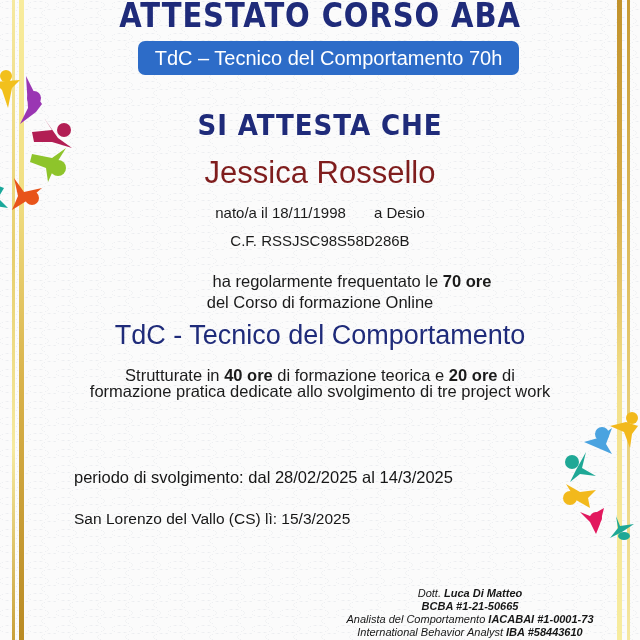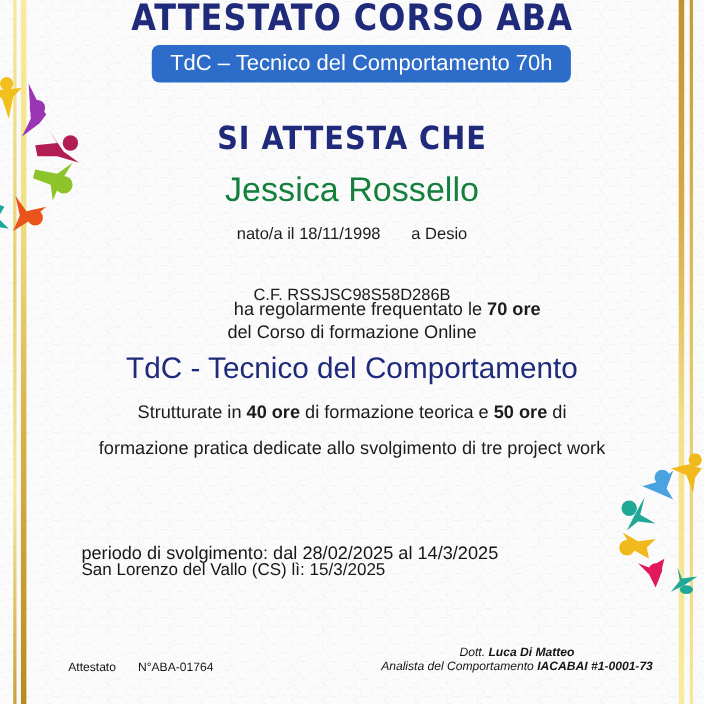--- a/index.html
+++ b/index.html
@@ -37,34 +37,34 @@
     .pill {
       position: absolute; left: 138px; top: 41px; width: 381px; height: 34px;
       background: #2d6cc8; border-radius: 7px; color: #ffffff;
       font-size: 20px; line-height: 34px; text-align: center;
     }
     .subtitle {
       top: 108px; font-family: "DejaVu Sans", sans-serif; font-weight: bold;
       font-size: 29px; color: #1f2b7a; letter-spacing: 1px;
       transform: scaleX(0.9); transform-origin: center;
     }
-    .name { top: 155px; font-size: 31px; color: #15803d; }
+    .name { top: 155px; font-size: 31px; color: #7f1d1d; }
     .line-sm { font-size: 15px; color: #1b1b1b; }
     .birth { top: 204px; }
     .birth .gap { display: inline-block; width: 28px; }
-    .cf { top: 232px; margin-top: 28px; }
+    .cf { top: 232px; }
     .line-md { font-size: 16.5px; color: #1b1b1b; }
     .freq { top: 272px; margin-left: 32px; }
     .online { top: 293px; }
     .course {
       top: 320px; font-size: 27px; font-weight: normal; color: #1f2b7a;
     }
     .struct1 { top: 366px; }
-    .struct2 { top: 399px; }
-    .periodo { position: absolute; left: 74px; top: 468px; font-size: 16.5px; margin-top: 26px; }
+    .struct2 { top: 382px; }
+    .periodo { position: absolute; left: 74px; top: 468px; font-size: 16.5px; }
     .luogo { position: absolute; left: 74px; top: 510px; font-size: 15.5px; }
     .footer-left { position: absolute; left: 62px; top: 598px; font-size: 11px; line-height: 18px; }
     .footer-left .gap { display: inline-block; width: 20px; }
     .footer-right {
       position: absolute; left: 300px; width: 340px; top: 587px;
       font-size: 11px; line-height: 13px; text-align: center; font-style: italic;
     }
     b { font-weight: bold; }
   </style>
 </head>
@@ -168,46 +168,48 @@
   <b>70 ore</b>
 </div>
 <div class="center line-md online">del Corso di formazione Online</div>
 
 <div class="center course">TdC - Tecnico del Comportamento</div>
 
 <div class="center line-md struct1">
   <span>Strutturate in</span>
   <b>40 ore</b>
   <span>di formazione teorica e</span>
-  <b>50 ore</b>
+  <b>20 ore</b>
   <span>di</span>
 </div>
 <div class="center line-md struct2">formazione pratica dedicate allo svolgimento di tre project work</div>
 
 <div class="periodo">
   <span>periodo di svolgimento:</span>
   <span>dal</span>
   <span>28/02/2025</span>
   <span>al</span>
   <span>14/3/2025</span>
 </div>
 
 <div class="luogo">
   <span>San Lorenzo del Vallo (CS) lì:</span>
   <span>15/3/2025</span>
 </div>
 
 <div class="footer-left">
-  <div>
-    <span>Attestato</span><span class="gap"></span><span>N°ABA-01764</span>
-  </div>
 </div>
 
 <div class="footer-right">
   <div>
     <span>Dott.</span>
     <b>Luca Di Matteo</b>
   </div>
+  <div><b>BCBA #1-21-50665</b></div>
   <div>
     <span>Analista del Comportamento</span>
     <b>IACABAI #1-0001-73</b>
   </div>
+  <div>
+    <span>International Behavior Analyst</span>
+    <b>IBA #58443610</b>
+  </div>
 </div>
 
 </body></html>

